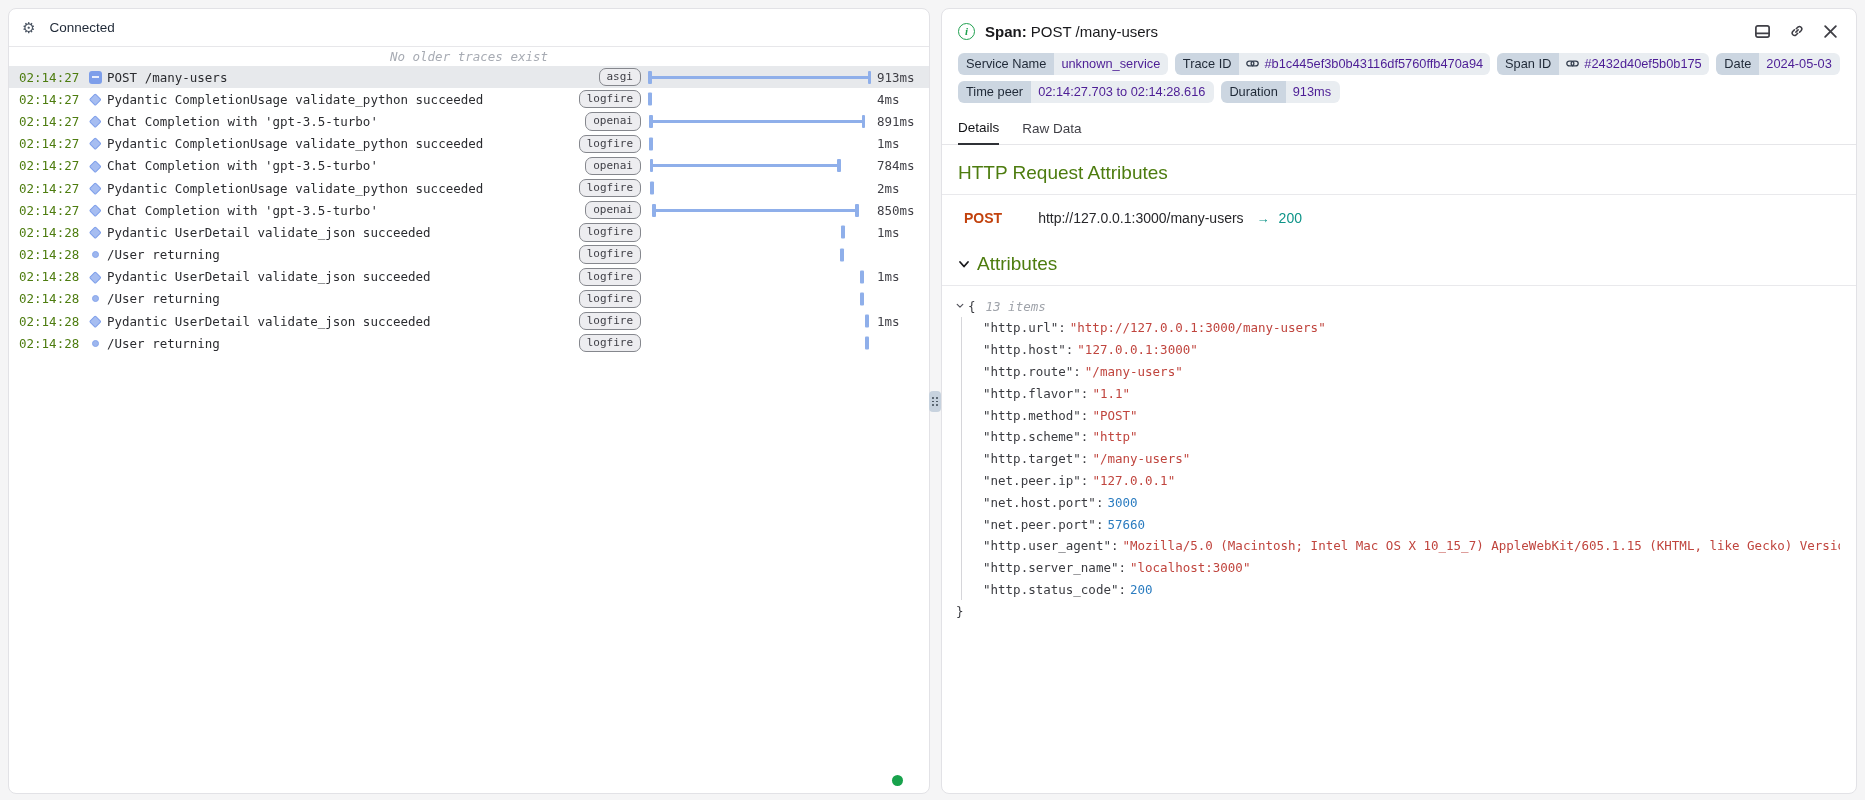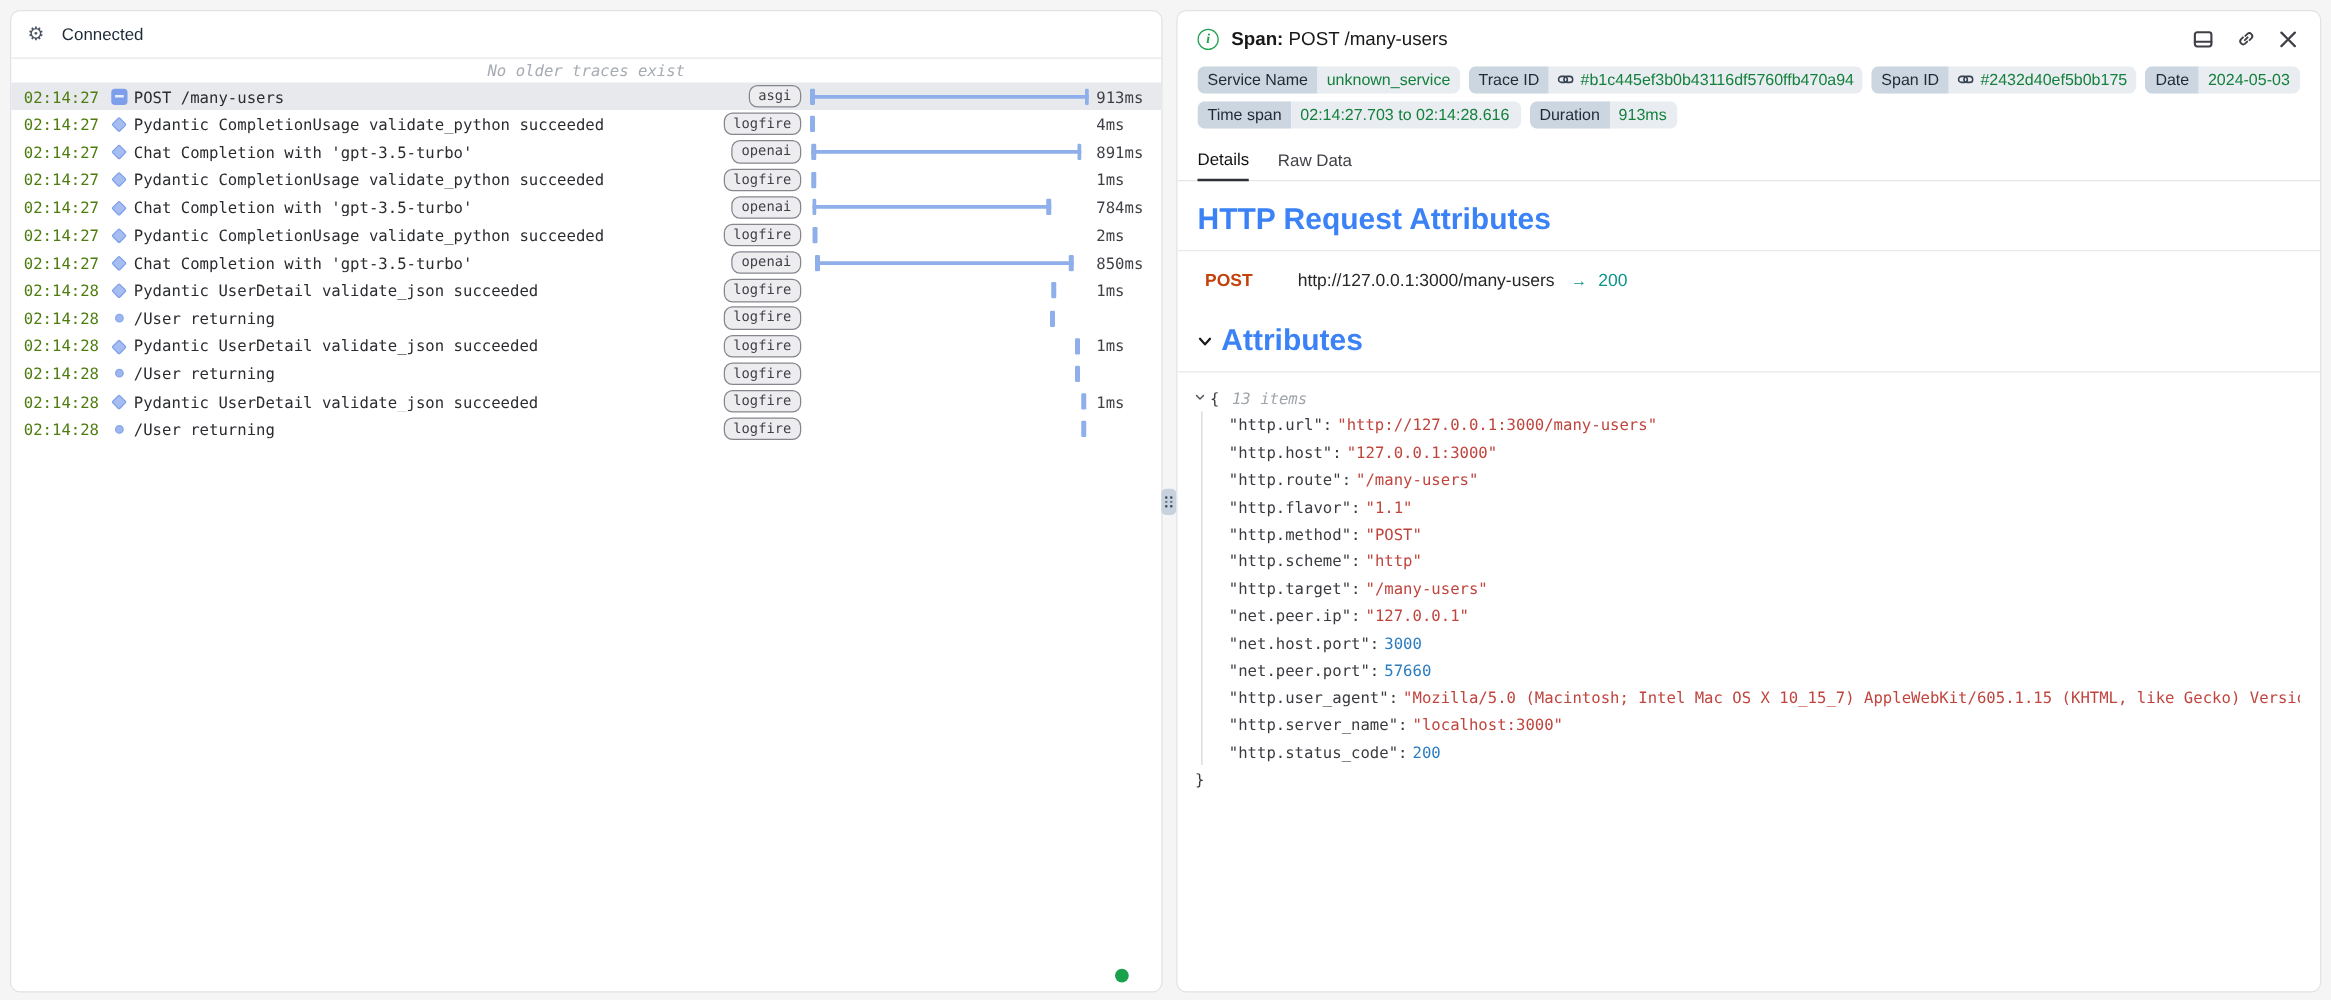--- a/index.html
+++ b/index.html
@@ -59,29 +59,29 @@
   .rp-title { margin-left:10px; font-size:15px; color:#18181b; white-space:nowrap; }
   .rp-title b { font-weight:700; }
   .rp-icons { margin-left:auto; display:flex; align-items:center; gap:17px; }
   .rp-icons svg { cursor:pointer; display:block; }
   .rp-icons .st { fill:none; stroke:#3f3f46; stroke-width:1.8; stroke-linecap:round; }
 
   .badges { padding:13px 16px 0; display:flex; flex-direction:column; gap:6px; }
   .badges-row { display:flex; gap:7px; }
   .badge { display:inline-flex; align-items:stretch; border-radius:6px; overflow:hidden; font-size:12.8px; white-space:nowrap; }
   .badge .lbl { background:#ccd6e1; color:#1f2937; padding:3px 8px 4px; }
-  .badge .val { background:#e9edf1; color:#15803d; padding:3px 9px 4px 7px; display:flex; align-items:center; gap:5px; }
+  .badge .val { background:#e9edf1; color:#4c1d95; padding:3px 9px 4px 7px; display:flex; align-items:center; gap:5px; }
   .badge .val svg { flex:0 0 auto; }
   .badge .val .lk { fill:none; stroke:#374151; stroke-width:2.4; }
 
   .tabs { margin-top:17px; padding:0 16px; border-bottom:1px solid #e6e6e9; display:flex; gap:23px;align-items:flex-end; }
   .tab { font-size:13.5px; color:#3f3f46; padding-bottom:8px; cursor:pointer; }
   .tab.active { color:#101114; border-bottom:2px solid #2f3136; margin-bottom:-1px; }
 
-  .h2 { font-size:24px; font-weight:700; color:#3b82f6; padding:0 16px; }
+  .h2 { font-size:19px; font-weight:400; color:#4d7c0f; padding:0 16px; }
   .h2.http { margin-top:17px; }
   .h2.attrs { margin-top:27px; display:flex; align-items:center; gap:7px; }
   .h2 .hchev { width:12px; height:12px; cursor:pointer; }
   .h2 .hchev polyline { fill:none; stroke:#18181b; stroke-width:1.8; stroke-linecap:round; stroke-linejoin:round; }
   .hr { border-bottom:1px solid #e9e9ec; margin-top:10px; }
 
   .http-row { padding:15px 16px 0 22px; display:flex; align-items:center; font-size:14px; }
   .http-method { font-weight:700; color:#c2410c; }
   .http-url { margin-left:36px; color:#27272a; }
   .http-arrow { margin-left:13px; color:#0d9488; font-size:13px; }
@@ -346,21 +346,21 @@
         <span class="badge">
     <span class="lbl">Date</span>
     <span class="val">
 
       <span>2024-05-03</span>
     </span>
   </span>
       </div>
     <div class="badges-row">
         <span class="badge">
-    <span class="lbl">Time span</span>
+    <span class="lbl">Time peer</span>
     <span class="val">
 
       <span>02:14:27.703 to 02:14:28.616</span>
     </span>
   </span>
         <span class="badge">
     <span class="lbl">Duration</span>
     <span class="val">
 
       <span>913ms</span>

